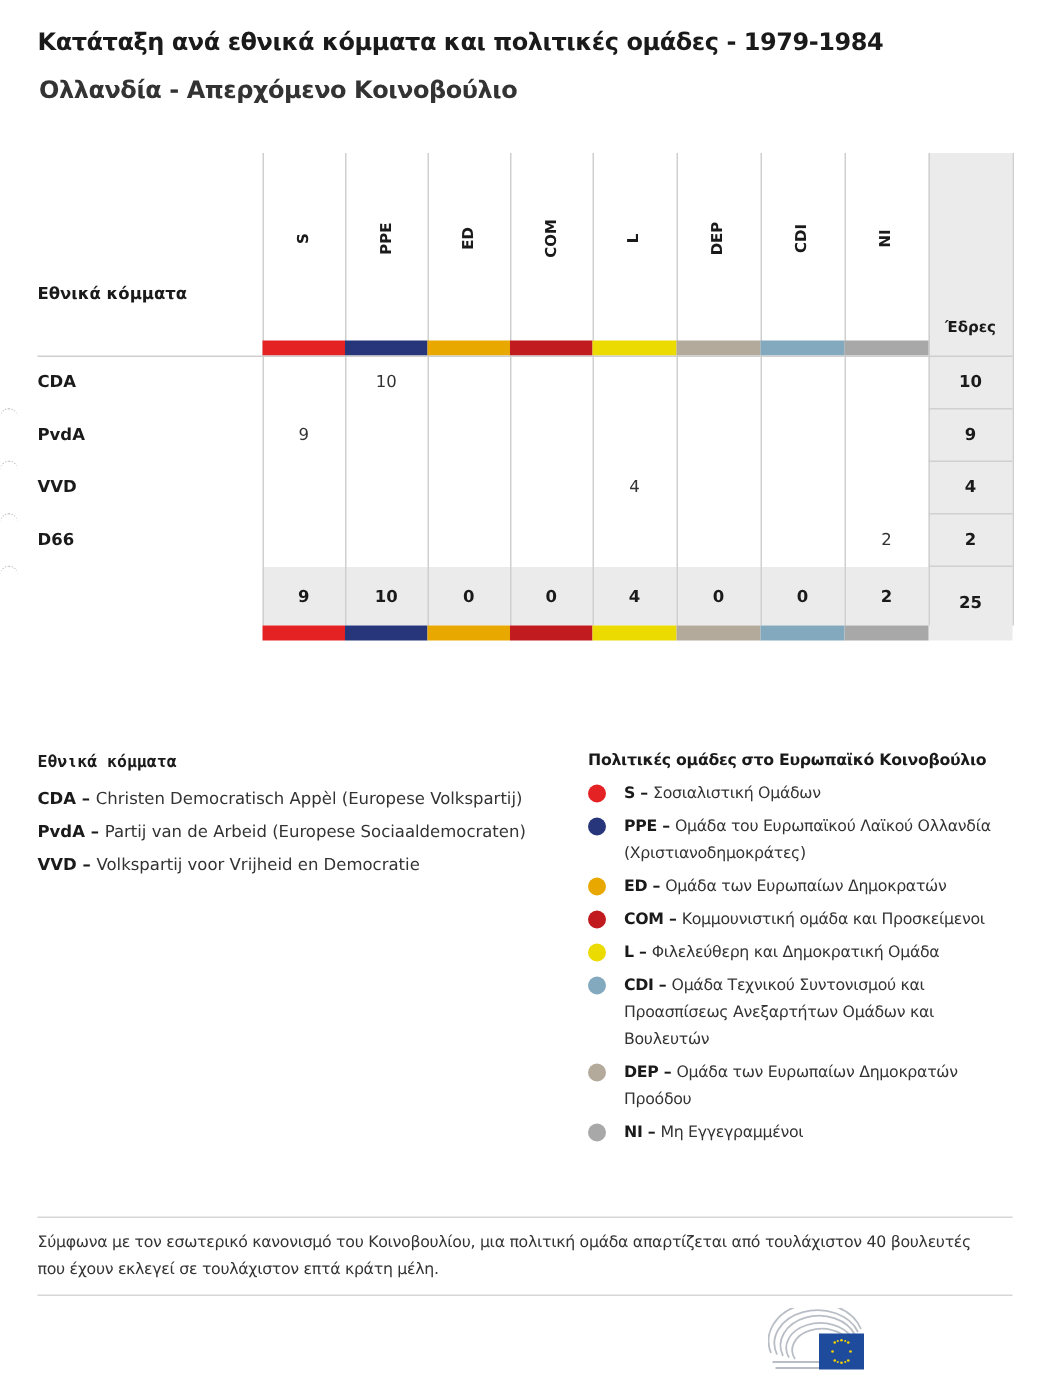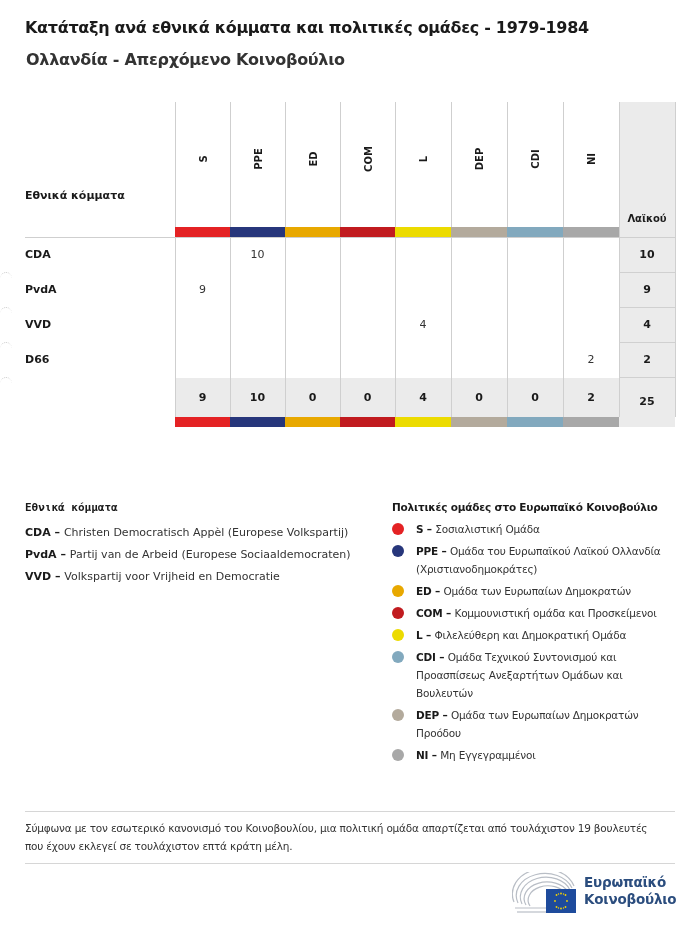--- a/index.html
+++ b/index.html
@@ -44,21 +44,21 @@
 </style>
 </head>
 <body>
 
 <div class="title">Κατάταξη ανά εθνικά κόμματα και πολιτικές ομάδες - 1979-1984</div>
 <div class="subtitle">Ολλανδία - Απερχόμενο Κοινοβούλιο</div>
 
 <div class="table" id="tbl">
   <div class="seats-col"></div>
   <div class="hdr-label">Εθνικά κόμματα</div>
-  <div class="seats-head">Λαϊκού</div>
+  <div class="seats-head">Έδρες</div>
   <div class="totals-bg"></div>
 <div class="vline" style="left: 175px; top: 102px; height: 315px;"></div>
     <div class="vline" style="left: 230px; top: 102px; height: 315px;"></div>
     <div class="vline" style="left: 285px; top: 102px; height: 315px;"></div>
     <div class="vline" style="left: 340px; top: 102px; height: 315px;"></div>
     <div class="vline" style="left: 395px; top: 102px; height: 315px;"></div>
     <div class="vline" style="left: 451px; top: 102px; height: 315px;"></div>
     <div class="vline" style="left: 507px; top: 102px; height: 315px;"></div>
     <div class="vline" style="left: 563px; top: 102px; height: 315px;"></div>
     <div class="vline" style="left: 619px; top: 102px; height: 315px;"></div>
@@ -168,33 +168,33 @@
   <div id="natlist">
       <div class="li"><b>CDA</b><b> – </b><span>Christen Democratisch Appèl (Europese Volkspartij)</span></div>
       <div class="li"><b>PvdA</b><b> – </b><span>Partij van de Arbeid (Europese Sociaaldemocraten)</span></div>
       <div class="li"><b>VVD</b><b> – </b><span>Volkspartij voor Vrijheid en Democratie</span></div>
     </div>
 </div>
 
 <div class="legend-right">
   <h3>Πολιτικές ομάδες στο Ευρωπαϊκό Κοινοβούλιο</h3>
   <div id="grplist">
-      <div class="gitem"><span class="dot" style="background:#e42224"></span><b>S</b><b> – </b><span>Σοσιαλιστική Ομάδα</span></div>
+      <div class="gitem"><span class="dot" style="background:#e42224"></span><b>S</b><b> – </b><span>Σοσιαλιστική Ομάδων</span></div>
       <div class="gitem"><span class="dot" style="background:#27367b"></span><b>PPE</b><b> – </b><span>Ομάδα του Ευρωπαϊκού Λαϊκού Ολλανδία (Χριστιανοδημοκράτες)</span></div>
       <div class="gitem"><span class="dot" style="background:#e8a800"></span><b>ED</b><b> – </b><span>Ομάδα των Ευρωπαίων Δημοκρατών</span></div>
       <div class="gitem"><span class="dot" style="background:#c11b1f"></span><b>COM</b><b> – </b><span>Κομμουνιστική ομάδα και Προσκείμενοι</span></div>
       <div class="gitem"><span class="dot" style="background:#ecdb00"></span><b>L</b><b> – </b><span>Φιλελεύθερη και Δημοκρατική Ομάδα</span></div>
       <div class="gitem"><span class="dot" style="background:#82a9be"></span><b>CDI</b><b> – </b><span>Ομάδα Τεχνικού Συντονισμού και Προασπίσεως Ανεξαρτήτων Ομάδων και Βουλευτών</span></div>
       <div class="gitem"><span class="dot" style="background:#b3aa9c"></span><b>DEP</b><b> – </b><span>Ομάδα των Ευρωπαίων Δημοκρατών Προόδου</span></div>
       <div class="gitem"><span class="dot" style="background:#a8a8a8"></span><b>NI</b><b> – </b><span>Μη Εγγεγραμμένοι</span></div>
     </div>
 </div>
 
 <div class="sep" style="top:811px;"></div>
-<div class="note">Σύμφωνα με τον εσωτερικό κανονισμό του Κοινοβουλίου, μια πολιτική ομάδα απαρτίζεται από τουλάχιστον 19 βουλευτές που έχουν εκλεγεί σε τουλάχιστον επτά κράτη μέλη.</div>
+<div class="note">Σύμφωνα με τον εσωτερικό κανονισμό του Κοινοβουλίου, μια πολιτική ομάδα απαρτίζεται από τουλάχιστον 40 βουλευτές που έχουν εκλεγεί σε τουλάχιστον επτά κράτη μέλη.</div>
 <div class="sep" style="top:863px;"></div>
 
 <div class="source">
   <b>Πηγή:</b>
   <span>Ευρωπαϊκό Κοινοβούλιο</span>
 </div>
 
 <div class="logo">
   <svg width="68" height="42" viewBox="0 0 68 42">
     <g fill="none" stroke="#b9bec6" stroke-width="1.2">
@@ -215,17 +215,13 @@
         <circle cx="49" cy="36.5" r="0.9"></circle>
         <circle cx="44.5" cy="35" r="0.9"></circle>
       <circle cx="43" cy="29" r="0.9"></circle>
         <circle cx="44.5" cy="23" r="0.9"></circle>
         <circle cx="51.5" cy="22" r="0.7"></circle>
         <circle cx="46.5" cy="22" r="0.7"></circle>
       <circle cx="51.5" cy="36" r="0.7"></circle>
         <circle cx="46.5" cy="36" r="0.7"></circle>
     </g>
   </svg>
-  <div class="logo-text">
-    <div>Ευρωπαϊκό</div>
-    <div>Κοινοβούλιο</div>
-  </div>
 </div>
 
 </body></html>

